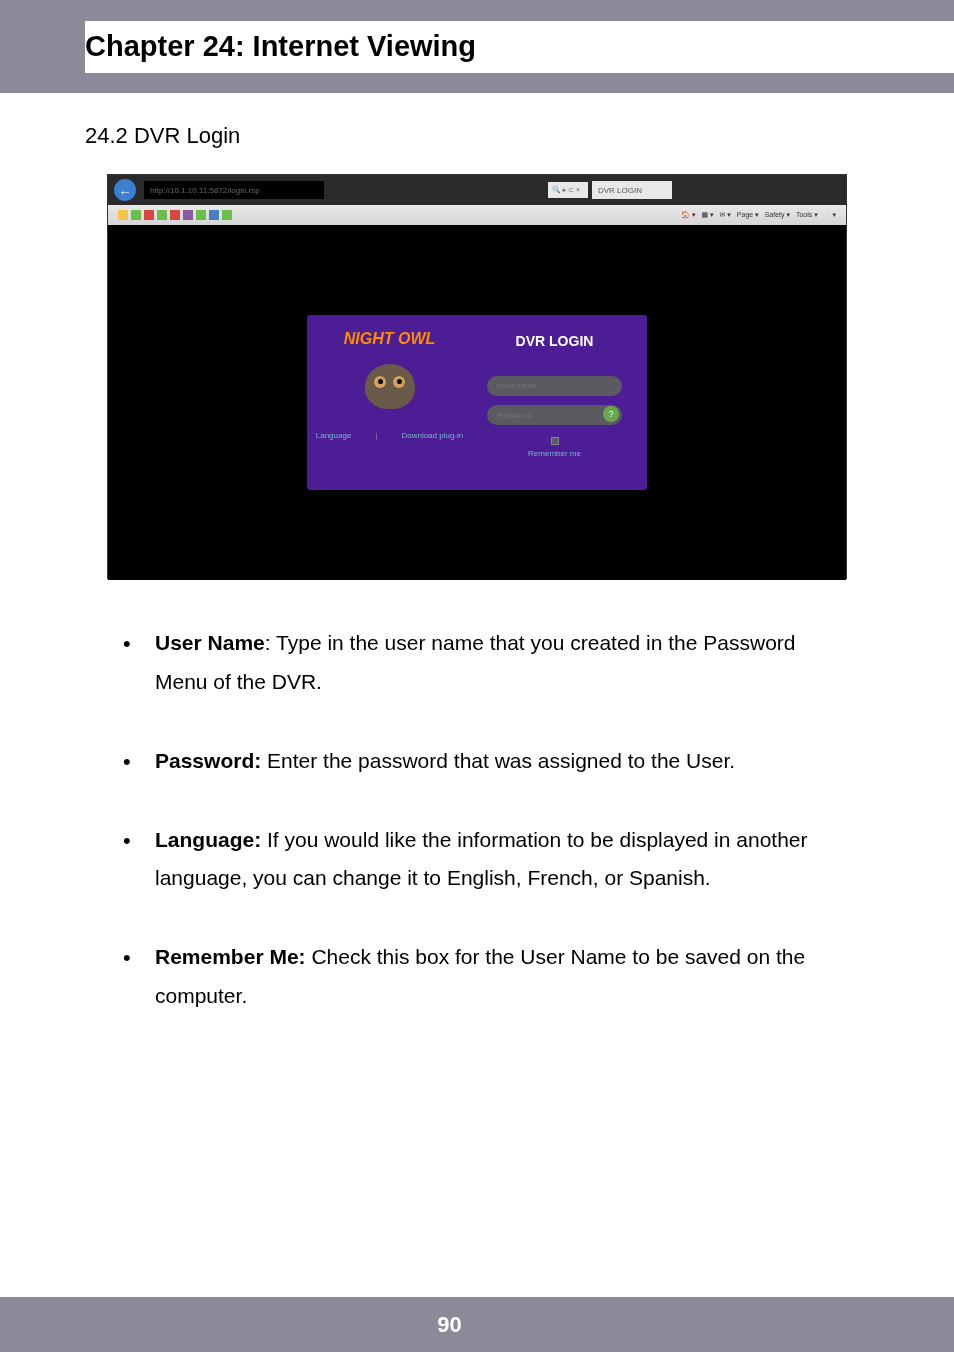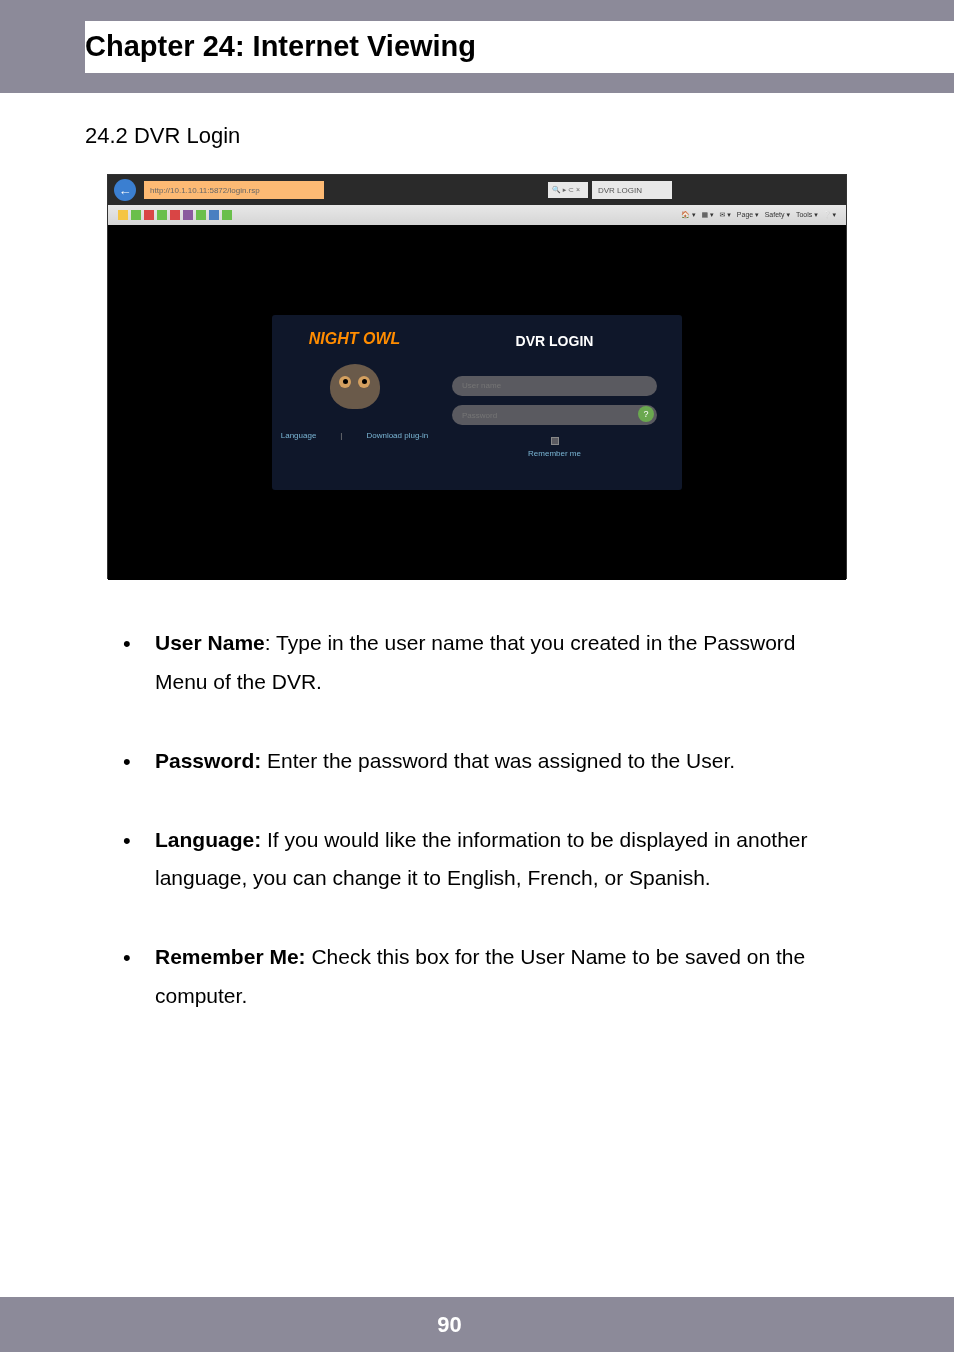--- a/index.html
+++ b/index.html
@@ -75,21 +75,21 @@
       justify-content: center;
       color: #fff;
       font-size: 13px;
       font-weight: bold;
     }
 
     .address-bar {
       margin-left: 8px;
       height: 18px;
       width: 180px;
-      background: #fdba74;
+      background: #000000;
       font-size: 8px;
       color: #666;
       padding: 2px 6px;
       display: flex;
       align-items: center;
     }
 
     .search-controls {
       position: absolute;
       left: 440px;
@@ -148,23 +148,23 @@
 
     .content-area {
       background: #000000;
       height: 355px;
       display: flex;
       align-items: center;
       justify-content: center;
     }
 
     .login-panel {
-      width: 410px;
+      width: 340px;
       height: 175px;
-      background: #0f172a;
+      background: #4c1d95;
       border-radius: 3px;
       display: flex;
       position: relative;
       box-shadow: 0 0 10px rgba(0,0,0,0.5);
     }
 
     .login-left {
       width: 165px;
       display: flex;
       flex-direction: column;

